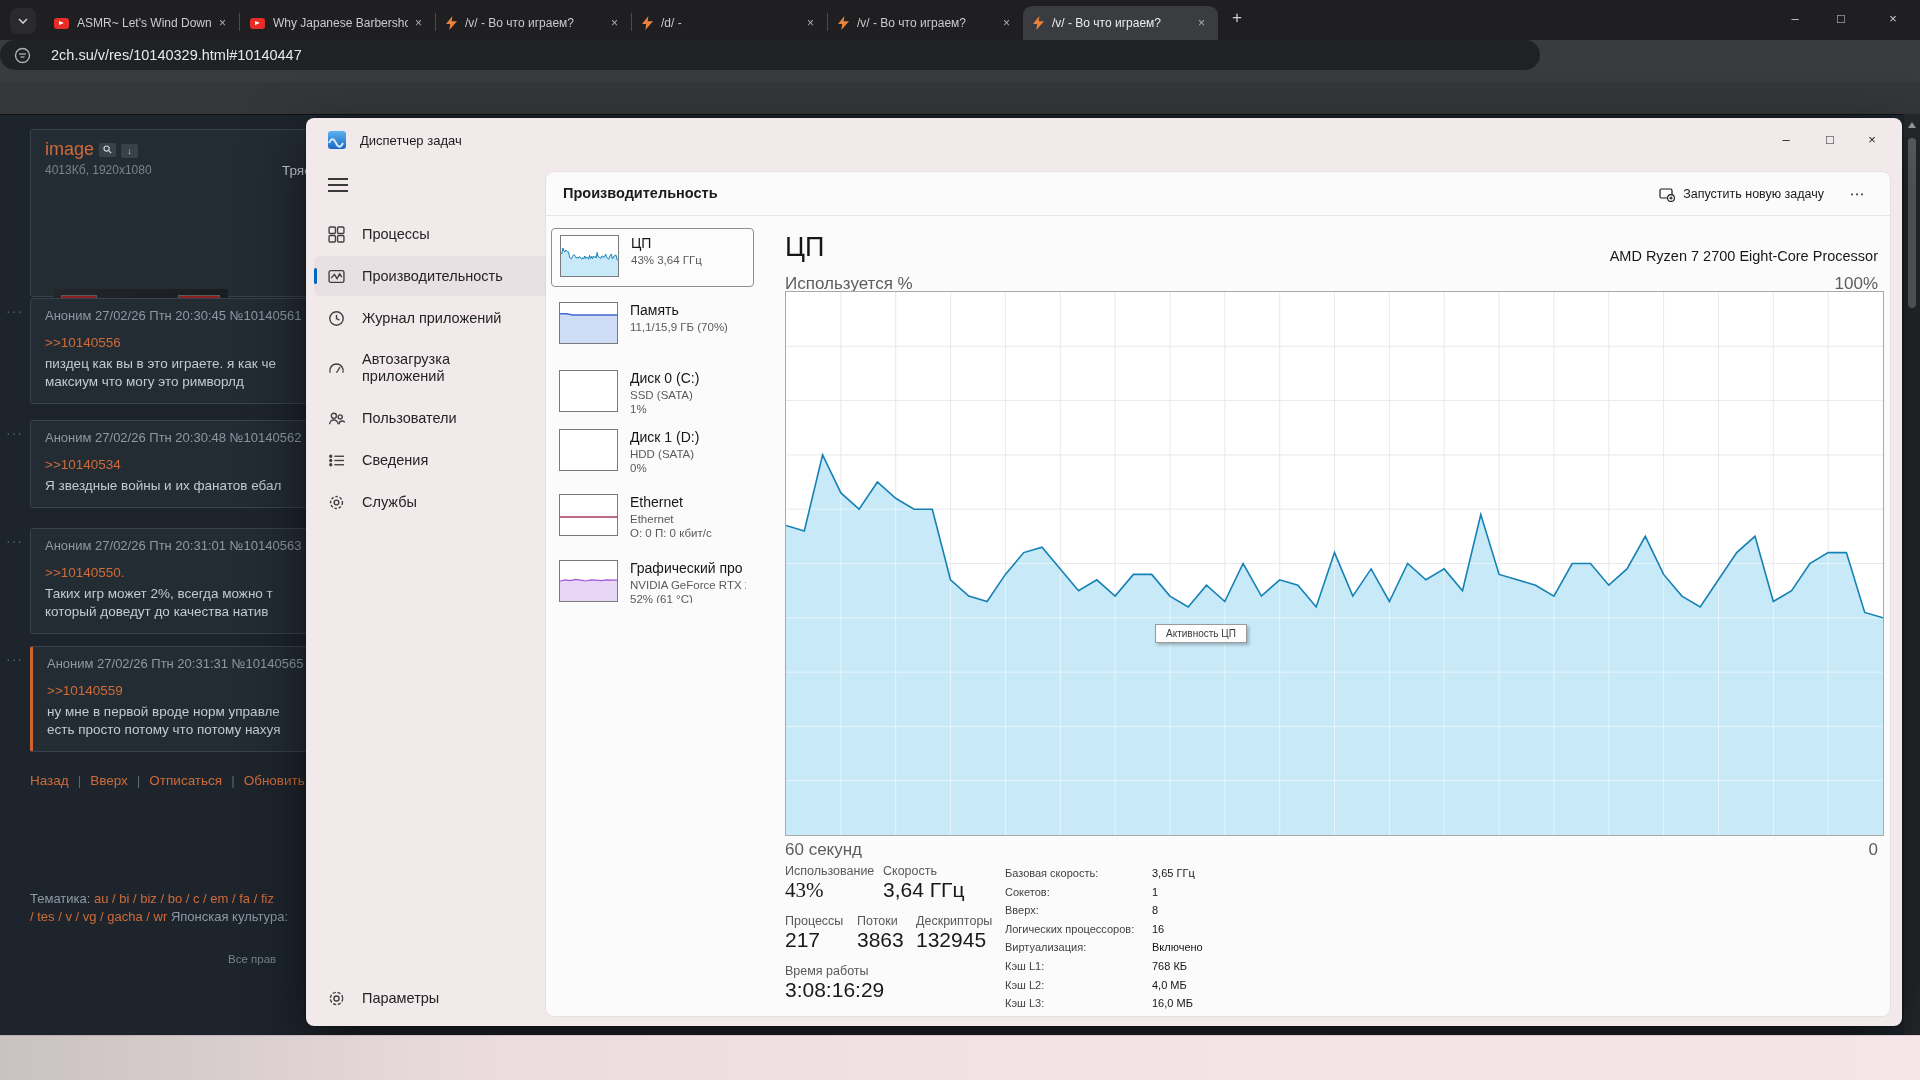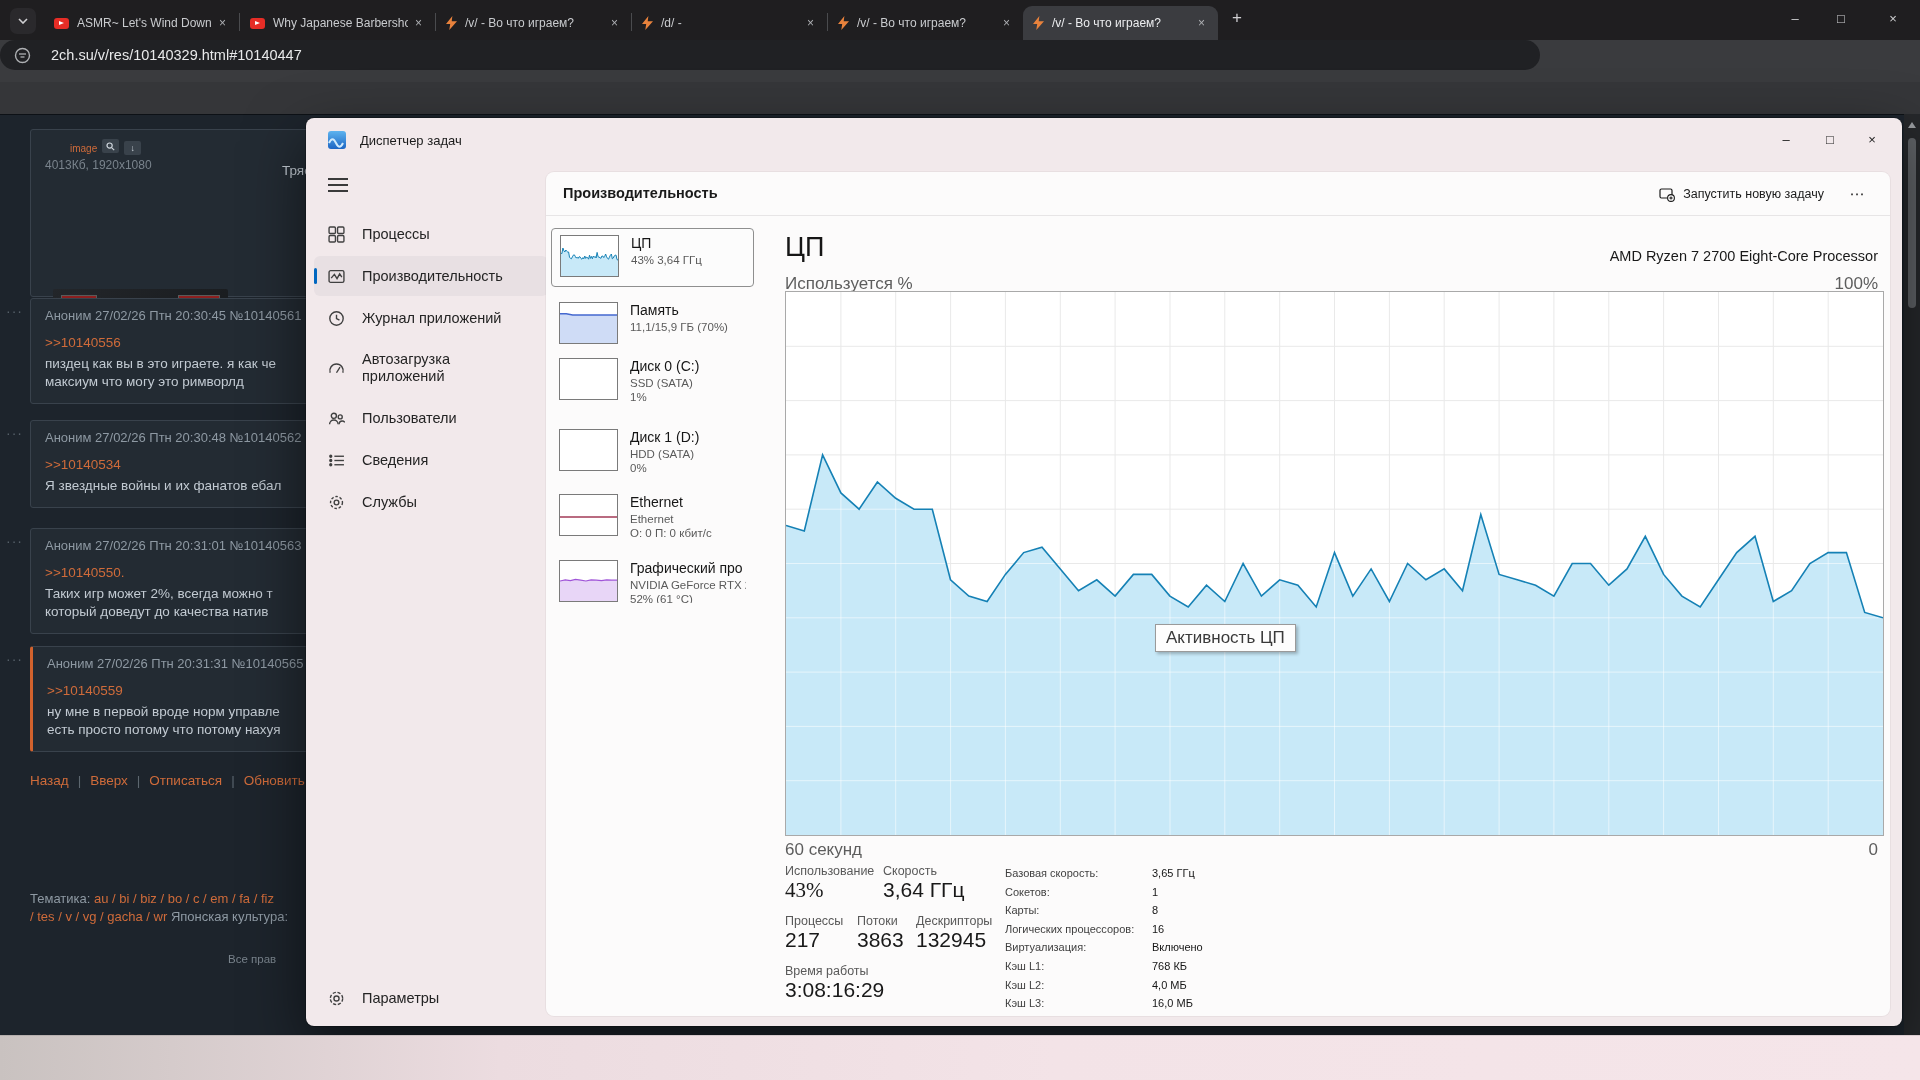--- a/index.html
+++ b/index.html
@@ -82,21 +82,21 @@
   .perf-item{position:absolute;left:5px;width:203px;display:flex;gap:12px;padding:6px 8px;box-sizing:border-box;}
   .perf-item.sel{border:1px solid #8f8f8f;border-radius:4px;background:#fcfcfc;}
   .mini{width:57px;height:40px;border:1px solid #7a7a7a;background:#fff;flex:0 0 auto;}
   .mini svg{display:block;width:57px;height:40px;}
   .pname{font-size:14px;color:#161616;margin-bottom:2px;white-space:nowrap;}
   .psub{font-size:11.5px;color:#5a5a5a;line-height:14px;white-space:nowrap;}
   .axlab{position:absolute;font-size:17px;color:#5d5d5d;}
   #graph{position:absolute;left:239px;top:119px;width:1097px;height:543px;border:1px solid #a9a9a9;background:#fff;}
   #graph svg{display:block;width:1097px;height:543px;}
   #tooltip{position:absolute;left:609px;top:452px;background:#fdfdfd;border:1px solid #9a9a9a;
-      box-shadow:2px 2px 3px rgba(0,0,0,.25);padding:3px 10px;font-size:17px;color:#3a3a3a;white-space:nowrap;}
+      box-shadow:2px 2px 3px rgba(0,0,0,.25);padding:3px 10px;font-size:10px;color:#3a3a3a;white-space:nowrap;}
   .stlab{position:absolute;font-size:12.5px;color:#595959;white-space:nowrap;}
   .stval{position:absolute;font-size:21px;color:#191919;white-space:nowrap;}
   #rstats{position:absolute;left:459px;top:692px;display:grid;grid-template-columns:147px auto;
       font-size:11px;line-height:18.6px;color:#3f3f3f;}
   #rstats .v{color:#161616;}
   
   #taskbar{left:0;top:1035px;width:1920px;height:45px;z-index:20;
       background:linear-gradient(90deg,#c9c2c0,#ecdce0 26%,#f3e3e7 55%,#f5e5e9);
       border-top:1px solid rgba(0,0,0,.1);}
 </style>
@@ -203,21 +203,21 @@
     </div>
     <div class="bk" style="left:474px;">
       <span class="fav-yt" style="margin:0;"></span>
       <span>Mundane Sounds -...</span>
     </div>
   </div>
 
   <div id="page" class="abs">
 
     <div class="post" style="top:14px;height:168px;">
-      <span class="olink" style="font-size:10px;margin-left:25px;">image</span><span class="miniic">
+      <span class="olink" style="font-size:18px;">image</span><span class="miniic">
           <svg width="9" height="9" viewBox="0 0 9 9">
             <circle cx="3.6" cy="3.6" r="2.6" fill="none" stroke="#cfd6dd" stroke-width="1.2"></circle>
             <line x1="5.6" y1="5.6" x2="8.2" y2="8.2" stroke="#cfd6dd" stroke-width="1.2"></line>
           </svg>
         </span><span class="miniic">↓</span>
       <div style="color:#79838c;font-size:12px;margin-top:3px;">4013Кб, 1920x1080</div>
     </div>
     <div id="thumb">
       <span class="hp1"></span>
       <span class="hp2"></span>
@@ -419,21 +419,21 @@
             <svg id="g-mem" viewBox="0 0 57 40">
               <polygon points="0.0,10.8 6.3,10.8 12.7,12.0 19.0,12.0 25.3,12.0 31.7,12.0 38.0,12.0 44.3,12.0 50.7,12.0 57.0,12.0 57,40 0,40" fill="#cfdcf6"></polygon>
               <polyline points="0.0,10.8 6.3,10.8 12.7,12.0 19.0,12.0 25.3,12.0 31.7,12.0 38.0,12.0 44.3,12.0 50.7,12.0 57.0,12.0" fill="none" stroke="#4468cf" stroke-width="1.4"></polyline>
             </svg>
           </div>
         <div>
             <div class="pname">Память</div>
              <div class="psub">11,1/15,9 ГБ (70%)</div>
           </div>
       </div>
-      <div class="perf-item" style="top:180px;height:55px;">
+      <div class="perf-item" style="top:192px;height:55px;">
         <div class="mini">
             <svg id="g-d0" viewBox="0 0 57 40"></svg>
           </div>
         <div>
             <div class="pname">Диск 0 (C:)</div>
              <div class="psub">SSD (SATA)</div>
              <div class="psub">1%</div>
           </div>
       </div>
       <div class="perf-item" style="top:251px;height:56px;">
@@ -558,21 +558,21 @@
       <div class="stval" style="left:311px;top:756px;">3863</div>
       <div class="stval" style="left:370px;top:756px;">132945</div>
       <div class="stlab" style="left:239px;top:792px;">Время работы</div>
       <div class="stval" style="left:239px;top:806px;">3:08:16:29</div>
 
       <div id="rstats">
         <span>Базовая скорость:</span>
           <span class="v">3,65 ГГц</span>
         <span>Сокетов:</span>
           <span class="v">1</span>
-        <span>Карты:</span>
+        <span>Вверх:</span>
           <span class="v">8</span>
         <span>Логических процессоров:</span>
           <span class="v">16</span>
         <span>Виртуализация:</span>
           <span class="v">Включено</span>
         <span>Кэш L1:</span>
           <span class="v">768 КБ</span>
         <span>Кэш L2:</span>
           <span class="v">4,0 МБ</span>
         <span>Кэш L3:</span>

